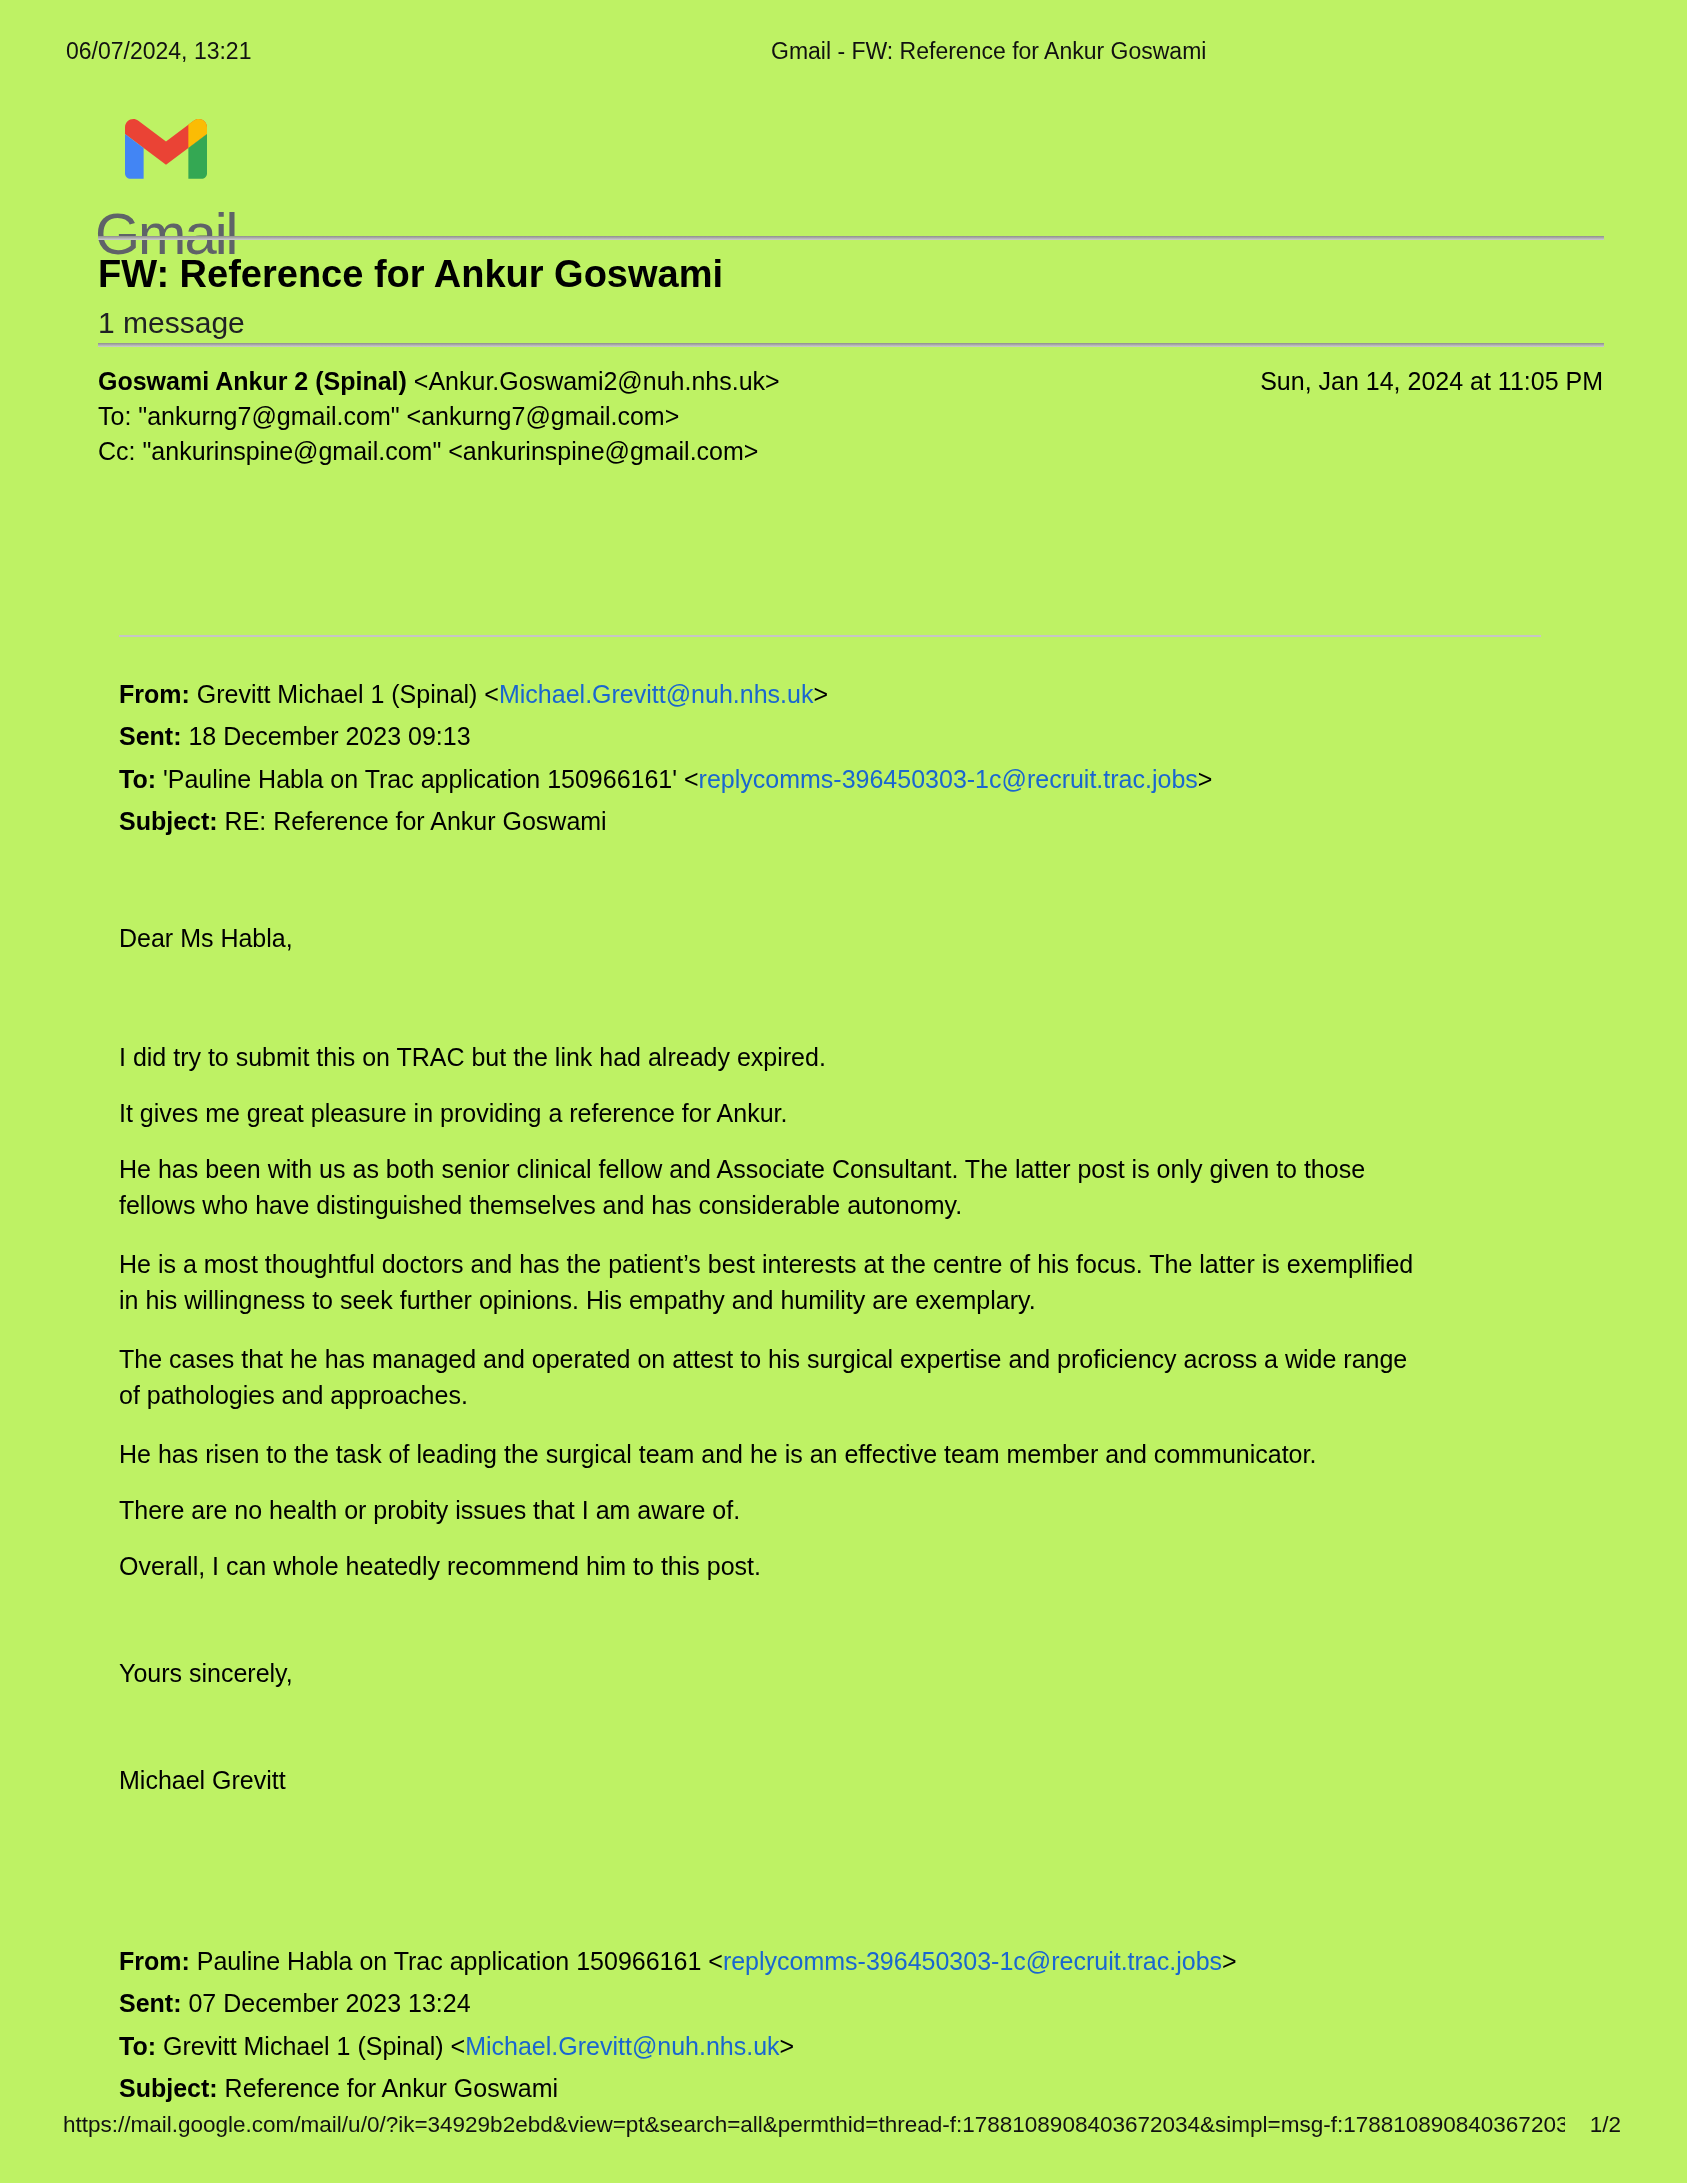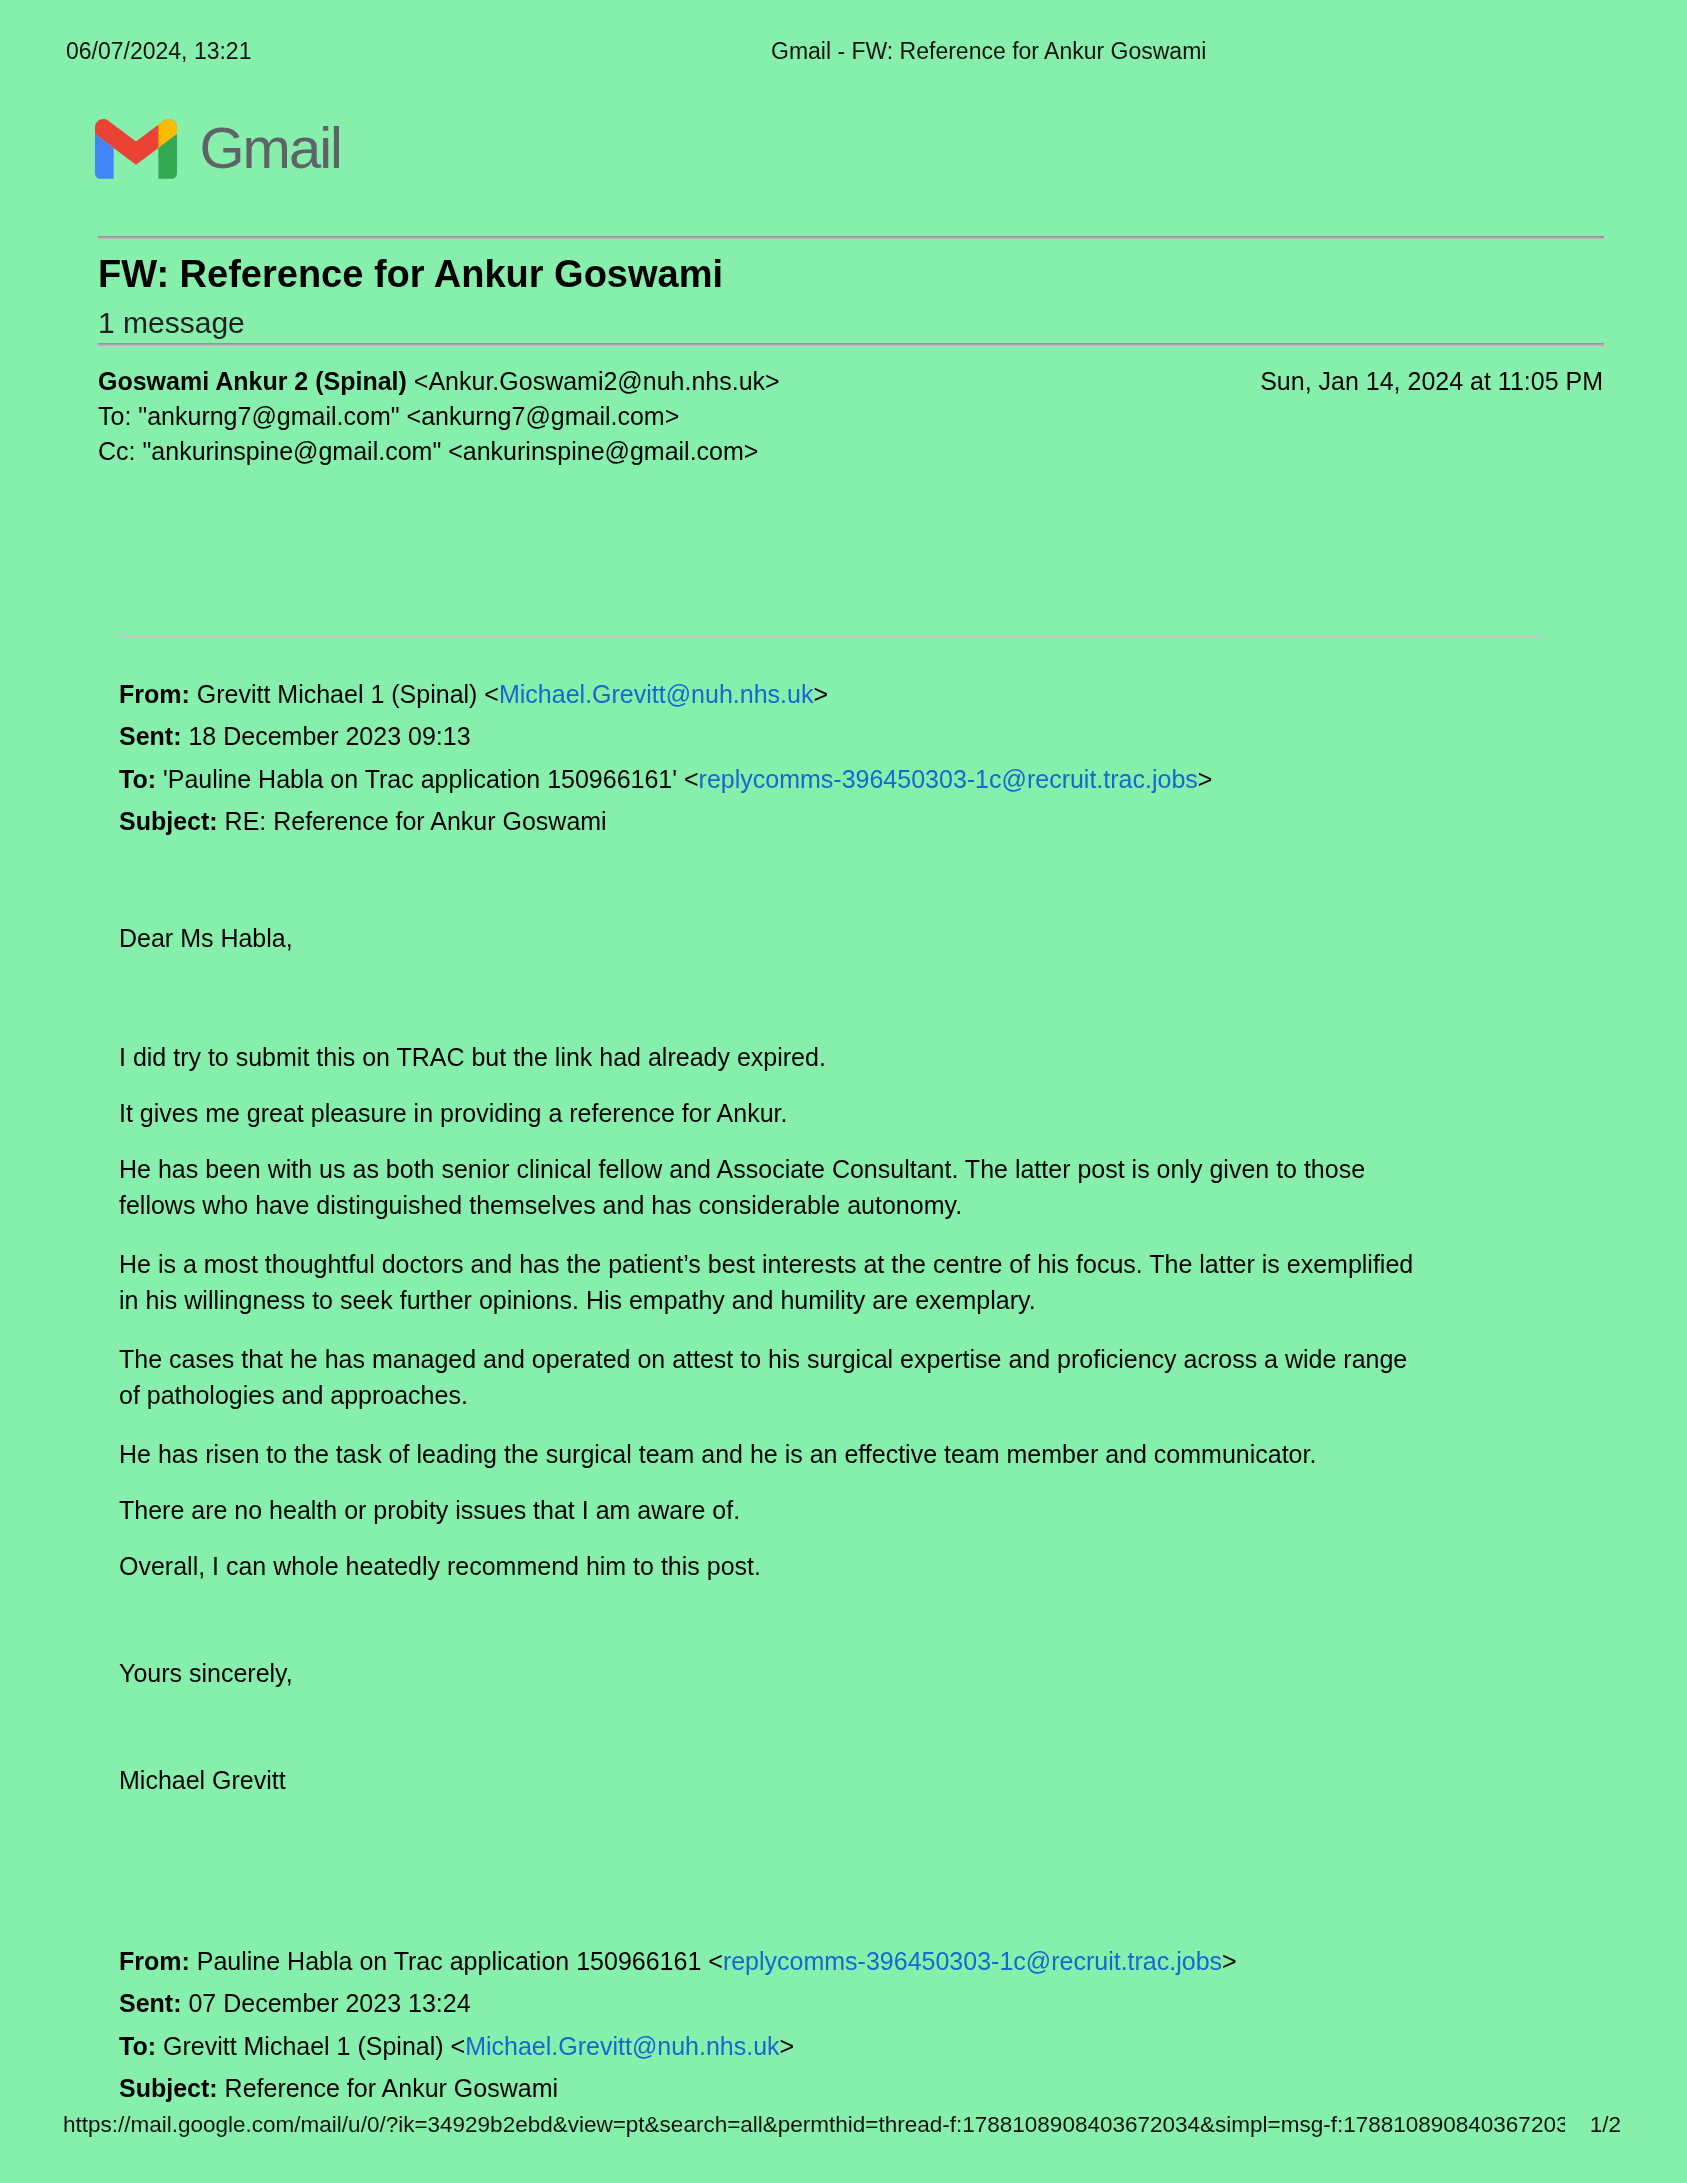--- a/index.html
+++ b/index.html
@@ -1,30 +1,30 @@
 <!DOCTYPE html>
 <html style="font-size:10.6px"><head>
 <meta charset="utf-8">
 <style>
   html,body{margin:0;padding:0;background:#ffffff;}
   .page{
     position:relative;
     width:1687px;height:2183px;
-    background:#86efac;
+    background:#bef264;
     font-family:"Liberation Sans", sans-serif;
     color:#000;
     overflow:hidden;
   }
   
   .ph-left{position:absolute;top:38px;left:66px;font-size:23px;color:#111;}
   .ph-center{position:absolute;top:38px;left:771px;font-size:23px;color:#111;}
   .pf{position:absolute;top:2112px;left:63px;right:66px;display:flex;justify-content:space-between;font-size:22.5px;color:#111;}
   .pf-url{max-width:1502px;white-space:nowrap;overflow:hidden;}
   
-  .masthead{position:absolute;top:116px;left:95px;display:flex;align-items:center;gap:22.5px;}
+  .masthead{position:absolute;top:116px;left:95px;display:flex;align-items:center;gap:22.5px;flex-direction:column;}
   .gm-icon{width:82px;height:63px;display:block;}
   .wordmark{font-size:58px;color:#5f6368;letter-spacing:-2px;line-height:63px;}
   .account{position:absolute;top:140px;right:83px;font-size:28px;font-weight:bold;color:#000;}
   
   .rule{position:absolute;left:98px;width:1506px;height:4px;background:linear-gradient(#8e8e8e,#cfcfcf);}
   .rule-a{top:236px;}
   .rule-b{top:343px;}
   .rule-c{top:635px;left:119px;width:1422px;height:2px;background:#c6c6c6;}
   
   .thread-title{position:absolute;top:253px;left:98px;margin:0;font-size:38px;font-weight:bold;color:#000;}

